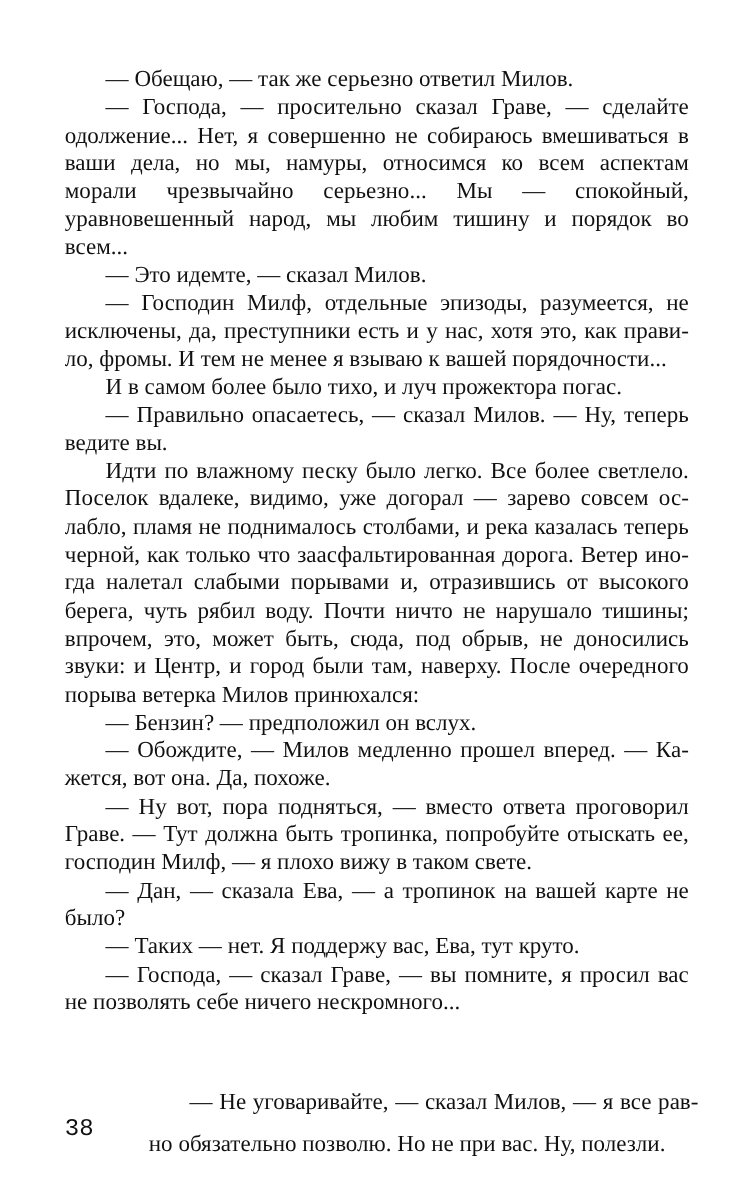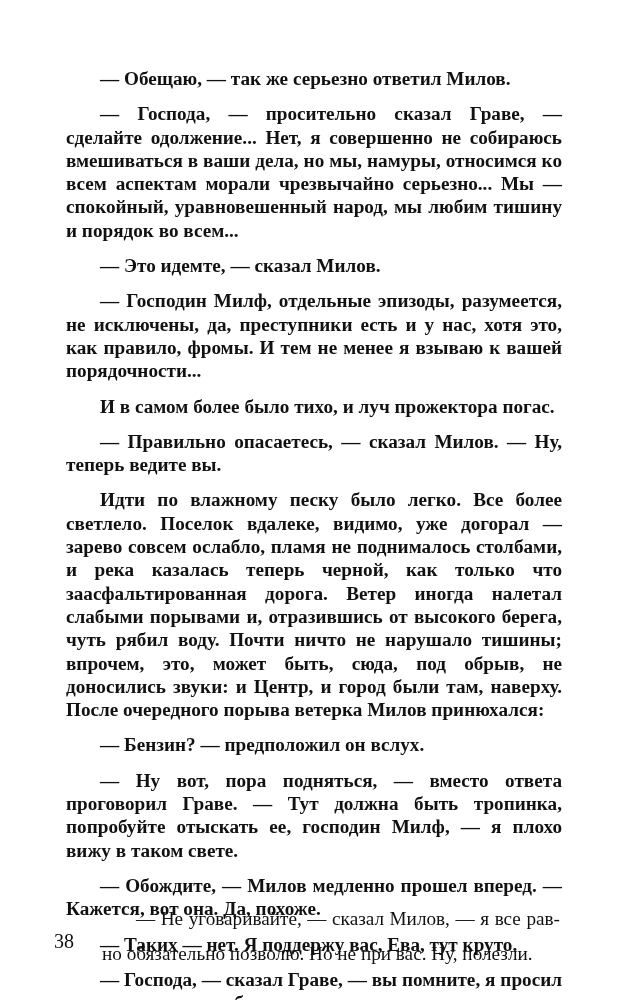--- a/index.html
+++ b/index.html
@@ -2,47 +2,48 @@
 <html><head>
   <meta charset="utf-8">
   <style>
     html, body { margin: 0; padding: 0; background: #ffffff; }
     body { width: 626px; height: 1000px; position: relative; overflow: hidden; }
     .page {
       position: absolute; left: 54px; top: 55px; width: 520px;
       font-family: "Liberation Serif", serif; font-size: 19.2px;
       line-height: 23.3px; color: #111111;
     }
-    .para { margin: 12px; text-align: justify; text-indent: 34px; hyphens: manual; font-weight: bold; }
+    .para { margin: 0; text-align: justify; text-indent: 34px; hyphens: manual; }
     .page-number {
       position: absolute; left: 54px; top: 930px;
-      font-family: Liberation Serif, serif; font-size: 20px; color: #111111;
+      font-family: Liberation Mono, monospace; font-size: 20px; color: #111111;
     }
     .final-para {
-      position: absolute; left: 40px; top: 907px; width: 520px;
+      position: absolute; left: 62px; top: 907px; width: 520px;
       font-family: "Liberation Serif", serif; font-size: 19.2px;
       line-height: 23.3px; color: #111111;
     }
     .final-para .l1 { display: block; padding-left: 96px; text-align: justify; text-align-last: justify; }
     .final-para .l2 { display: block; padding-left: 62px; margin-top: 12px; }
   </style>
 </head>
 <body>
 
 <div class="page">
   <p class="para">— Обещаю, — так же серьезно ответил Милов.</p>
   <p class="para">— Господа, — просительно сказал Граве, — сделайте одолжение... Нет, я совершенно не собираюсь вмешиваться в ваши дела, но мы, намуры, относимся ко всем аспектам морали чрезвычайно серьезно... Мы — спокойный, уравновешенный народ, мы любим тишину и порядок во всем...</p>
   <p class="para">— Это идемте, — сказал Милов.</p>
   <p class="para">— Господин Милф, отдельные эпизоды, разумеется, не исключены, да, преступники есть и у нас, хотя это, как прави­ло, фромы. И тем не менее я взываю к вашей порядочности...</p>
   <p class="para">И в самом более было тихо, и луч прожектора погас.</p>
   <p class="para">— Правильно опасаетесь, — сказал Милов. — Ну, теперь ведите вы.</p>
   <p class="para">Идти по влажному песку было легко. Все более светлело. Поселок вдалеке, видимо, уже догорал — зарево совсем ос­лабло, пламя не поднималось столбами, и река казалась теперь черной, как только что заасфальтированная дорога. Ветер ино­гда налетал слабыми порывами и, отразившись от высокого берега, чуть рябил воду. Почти ничто не нарушало тишины; впрочем, это, может быть, сюда, под обрыв, не доносились звуки: и Центр, и город были там, наверху. После очередного порыва ветерка Милов принюхался:</p>
   <p class="para">— Бензин? — предположил он вслух.</p>
+  <p class="para">— Обождите, — Милов медленно прошел вперед. — Ка­жется, вот она. Да, похоже.</p>
   <p class="para">— Ну вот, пора подняться, — вместо ответа проговорил Граве. — Тут должна быть тропинка, попробуйте отыскать ее, господин Милф, — я плохо вижу в таком свете.</p>
-  <p class="para">— Обождите, — Милов медленно прошел вперед. — Ка­жется, вот она. Да, похоже.</p>
+  <p class="para">— Дан, — сказала Ева, — а тропинок на вашей карте не было?</p>
   <p class="para">— Таких — нет. Я поддержу вас, Ева, тут круто.</p>
   <p class="para">— Господа, — сказал Граве, — вы помните, я просил вас не позволять себе ничего нескромного...</p>
 </div>
 
 <div class="final-para">
   <span class="l1">— Не уговаривайте, — сказал Милов, — я все рав-</span>
   <span class="l2">но обязательно позволю. Но не при вас. Ну, полезли.</span>
 </div>
 
 <div class="page-number">38</div>

